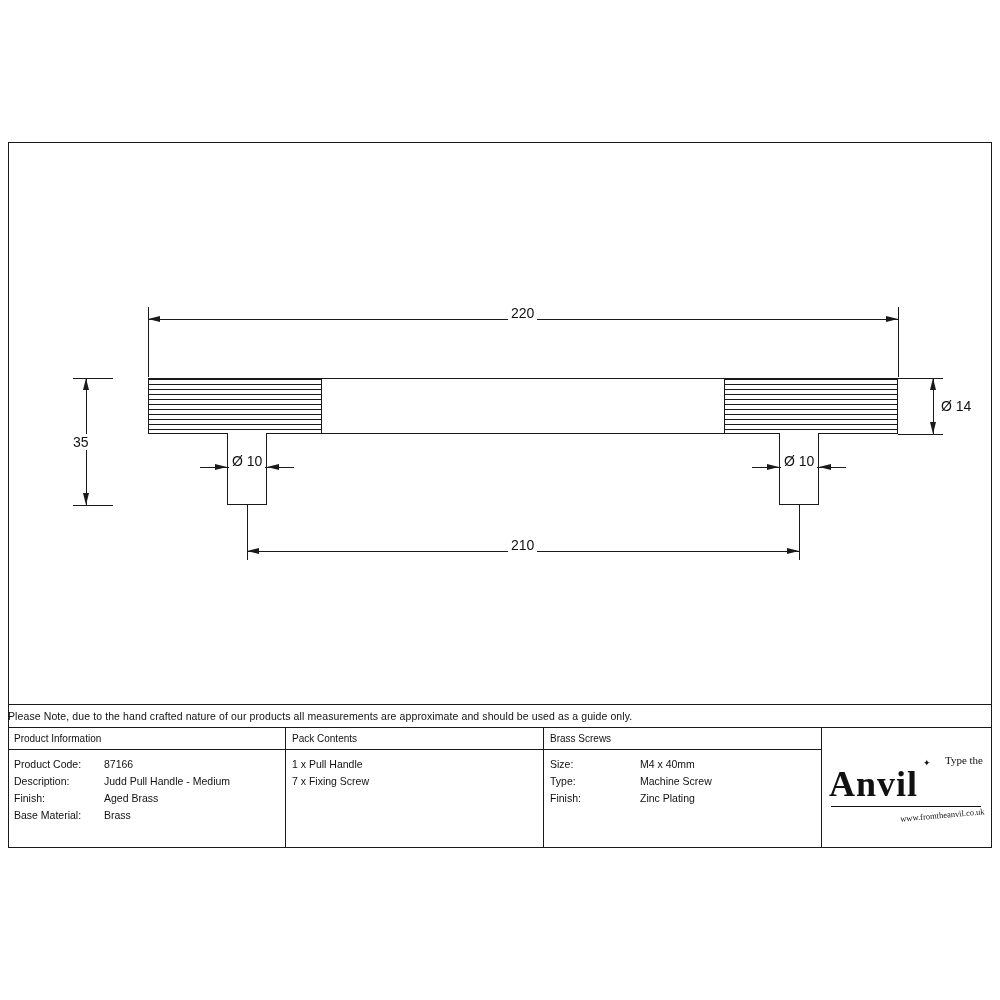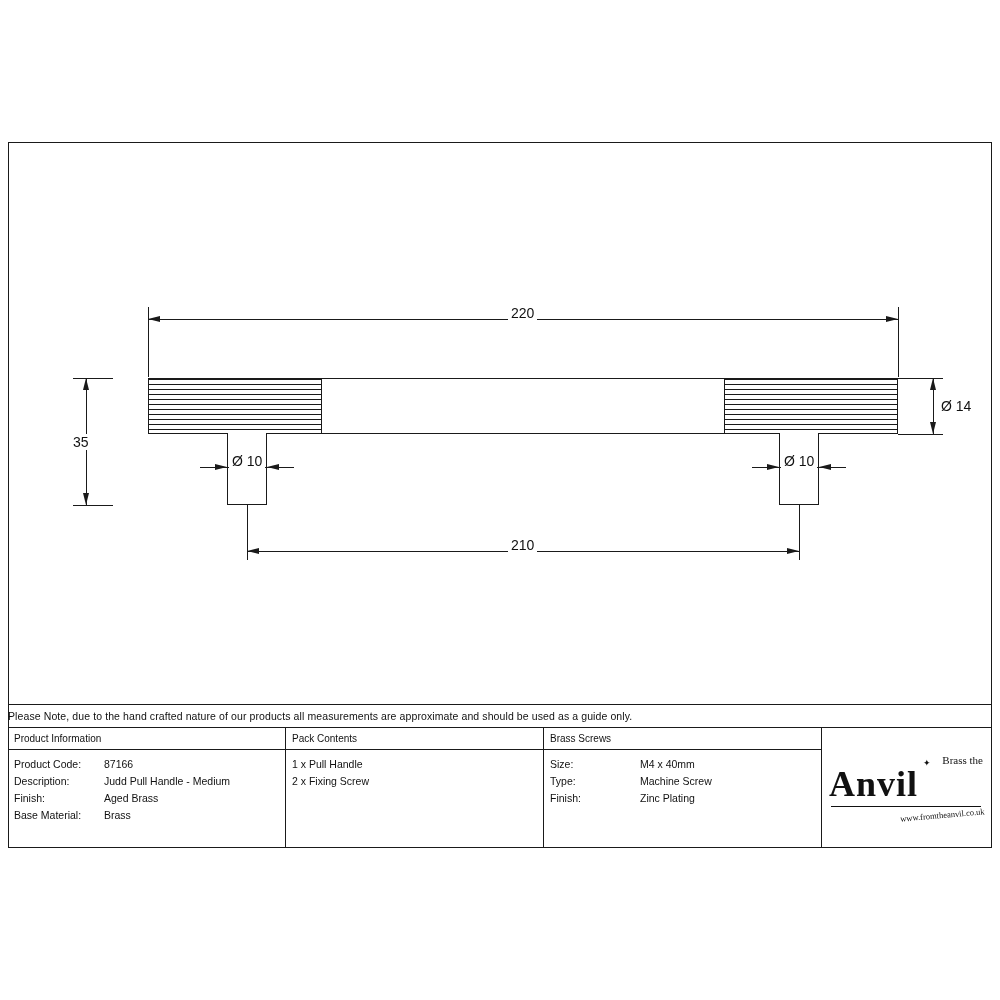--- a/index.html
+++ b/index.html
@@ -246,21 +246,21 @@
           <div class="k">Base Material:</div>
           <div class="v">Brass</div>
         </div>
       </div>
     </div>
 
     <div class="col col-pack">
       <div class="col-head">Pack Contents</div>
       <div class="col-body">
         <div class="plainline">1 x Pull Handle</div>
-        <div class="plainline">2 x Fixing Screw</div>
+        <div class="plainline">7 x Fixing Screw</div>
       </div>
     </div>
 
     <div class="col col-fix">
       <div class="col-head">Brass Screws</div>
       <div class="col-body">
         <div class="kv">
           <div class="k">Size:</div>
           <div class="v">M4 x 40mm</div>
         </div>
@@ -271,21 +271,21 @@
         <div class="kv">
           <div class="k">Finish:</div>
           <div class="v">Zinc Plating</div>
         </div>
       </div>
     </div>
 
     <div class="col col-logo">
       <div class="logo-box">
         <div class="logo-inner">
-          <div class="logo-fromthe">Brass the</div>
+          <div class="logo-fromthe">Type the</div>
           <div class="logo-star">✦</div>
           <div class="logo-anvil">Anvil</div>
           <div class="logo-bar"></div>
           <div class="logo-url">www.fromtheanvil.co.uk</div>
         </div>
       </div>
     </div>
   </div>
 </div>
 

